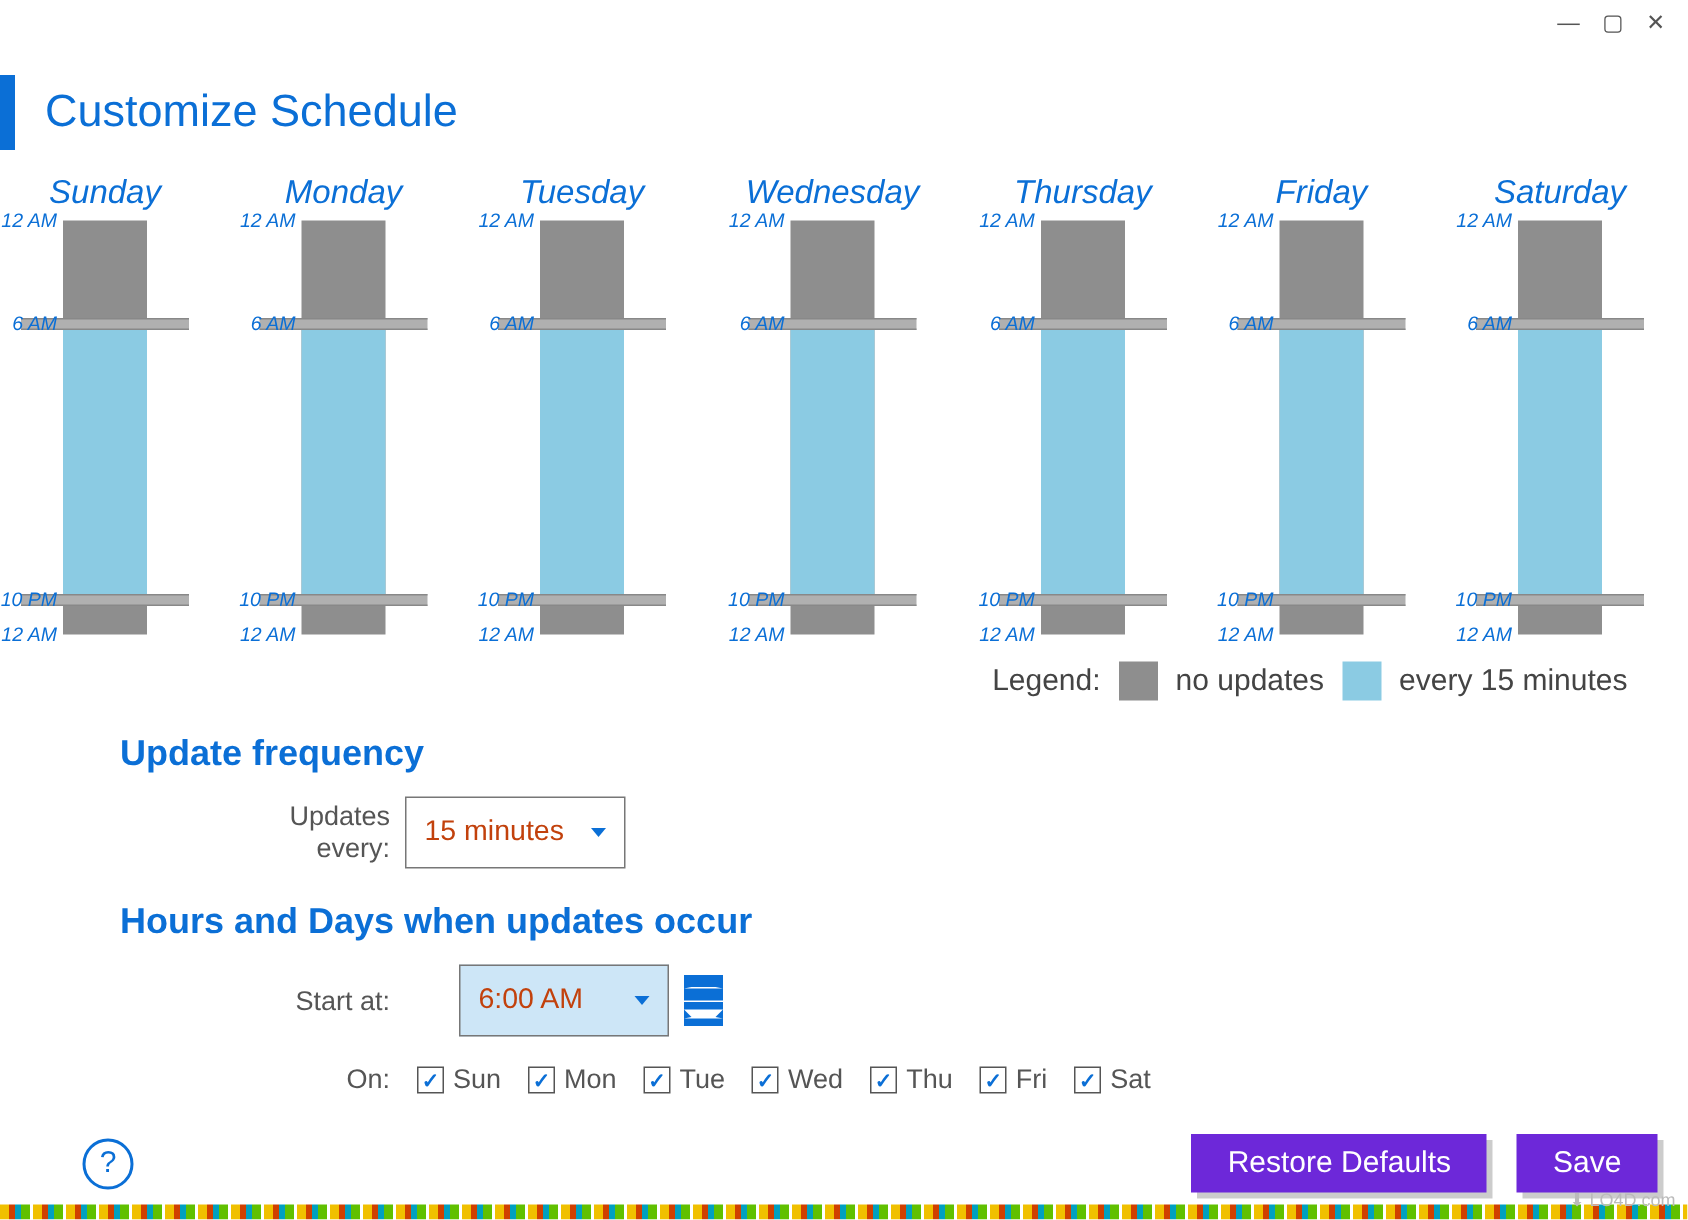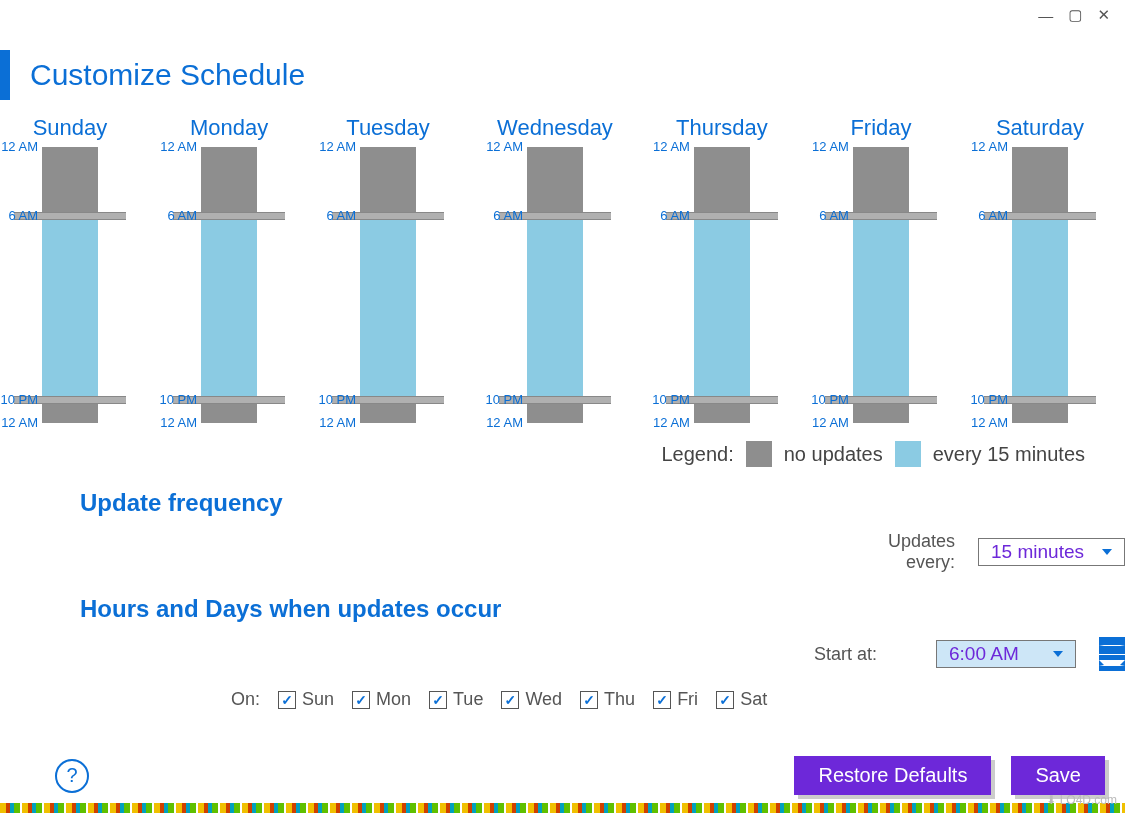--- a/index.html
+++ b/index.html
@@ -18,38 +18,38 @@
 .header-row { display: flex; align-items: center; margin-top: 20px; }
 .accent-bar { width: 10px; height: 50px; background: #0b6fd6; margin-right: 20px; }
 .page-title { color: #0b6fd6; font-size: 30px; font-weight: 400; }
 
 .chart-area {
   display: flex;
   justify-content: space-between;
   padding: 15px 35px 0 20px;
   gap: 8px;
 }
-.day-col { text-align: center; position: relative; }
+.day-col { text-align: center; position: relative; font-style: italic; }
 .day-name { color: #0b6fd6; font-size: 22px; font-weight: 400; margin-bottom: 6px; }
 .bar-wrap { position: relative; width: 100px; margin: 0 auto; }
 .bar { position: relative; width: 56px; height: 276px; margin: 0 auto; background: #8e8e8e; }
 .bar-active { position: absolute; left:0; right:0; background: #8bcbe3; }
 .handle { position: absolute; left: -28px; right: -28px; height: 8px; background: #b0b0b0; border-top:1px solid #888; border-bottom:1px solid #888; }
 .tick { position: absolute; left: -50px; width: 46px; text-align: right; color: #0b6fd6; font-size: 13px; }
 
 .legend-row { display:flex; justify-content:flex-end; align-items:center; gap:12px; padding: 18px 40px 0 0; font-size:20px; color:#444; }
 .legend-sw { width:26px; height:26px; display:inline-block; }
 .sw-gray { background:#8e8e8e; }
 .sw-blue { background:#8bcbe3; }
 
 .section { padding-left: 80px; }
 .section-title { color:#0b6fd6; font-size:24px; font-weight:700; margin-top:22px; }
-.form-row { display:flex; align-items:center; margin-top:14px; padding-left:60px; gap:23px;justify-content:flex-end; }
+.form-row { display:flex; align-items:center; margin-top:14px; padding-left:60px; gap:10px; }
 .form-label { color:#555; font-size:18px; width:120px; text-align:right; }
-.dropdown { border:1px solid #777; height:28px; display:flex; align-items:center; padding:0 12px; color:#6d28d9; font-size:19px; min-width:140px; justify-content:space-between; cursor:pointer; background:#fff; }
+.dropdown { border:1px solid #777; height:48px; display:flex; align-items:center; padding:0 12px; color:#c2410c; font-size:19px; min-width:140px; justify-content:space-between; cursor:pointer; background:#fff; }
 .dropdown .caret { width:0;height:0;border-left:5px solid transparent;border-right:5px solid transparent;border-top:6px solid #0b6fd6; margin-left:18px; }
 .dropdown.selected { background:#cde6f7;margin-left:36px; }
 .spinner { width:26px; height:34px; background:#0b6fd6; display:flex; flex-direction:column; }
 .spinner div { flex:1; display:flex; align-items:center; justify-content:center; cursor:pointer; }
 .spinner div:first-child { border-bottom:1px solid #fff; }
 .spinner .tri-up { width:0;height:0;border-left:5px solid transparent;border-right:5px solid transparent;border-bottom:5px solid #fff; }
 .spinner .tri-dn { width:0;height:0;border-left:5px solid transparent;border-right:5px solid transparent;border-top:5px solid #fff; }
 
 .days-row { display:flex; align-items:center; gap:18px; padding-left:60px; margin-top:18px; }
 .days-row .lbl { color:#555; font-size:18px; width:120px; text-align:right; }

